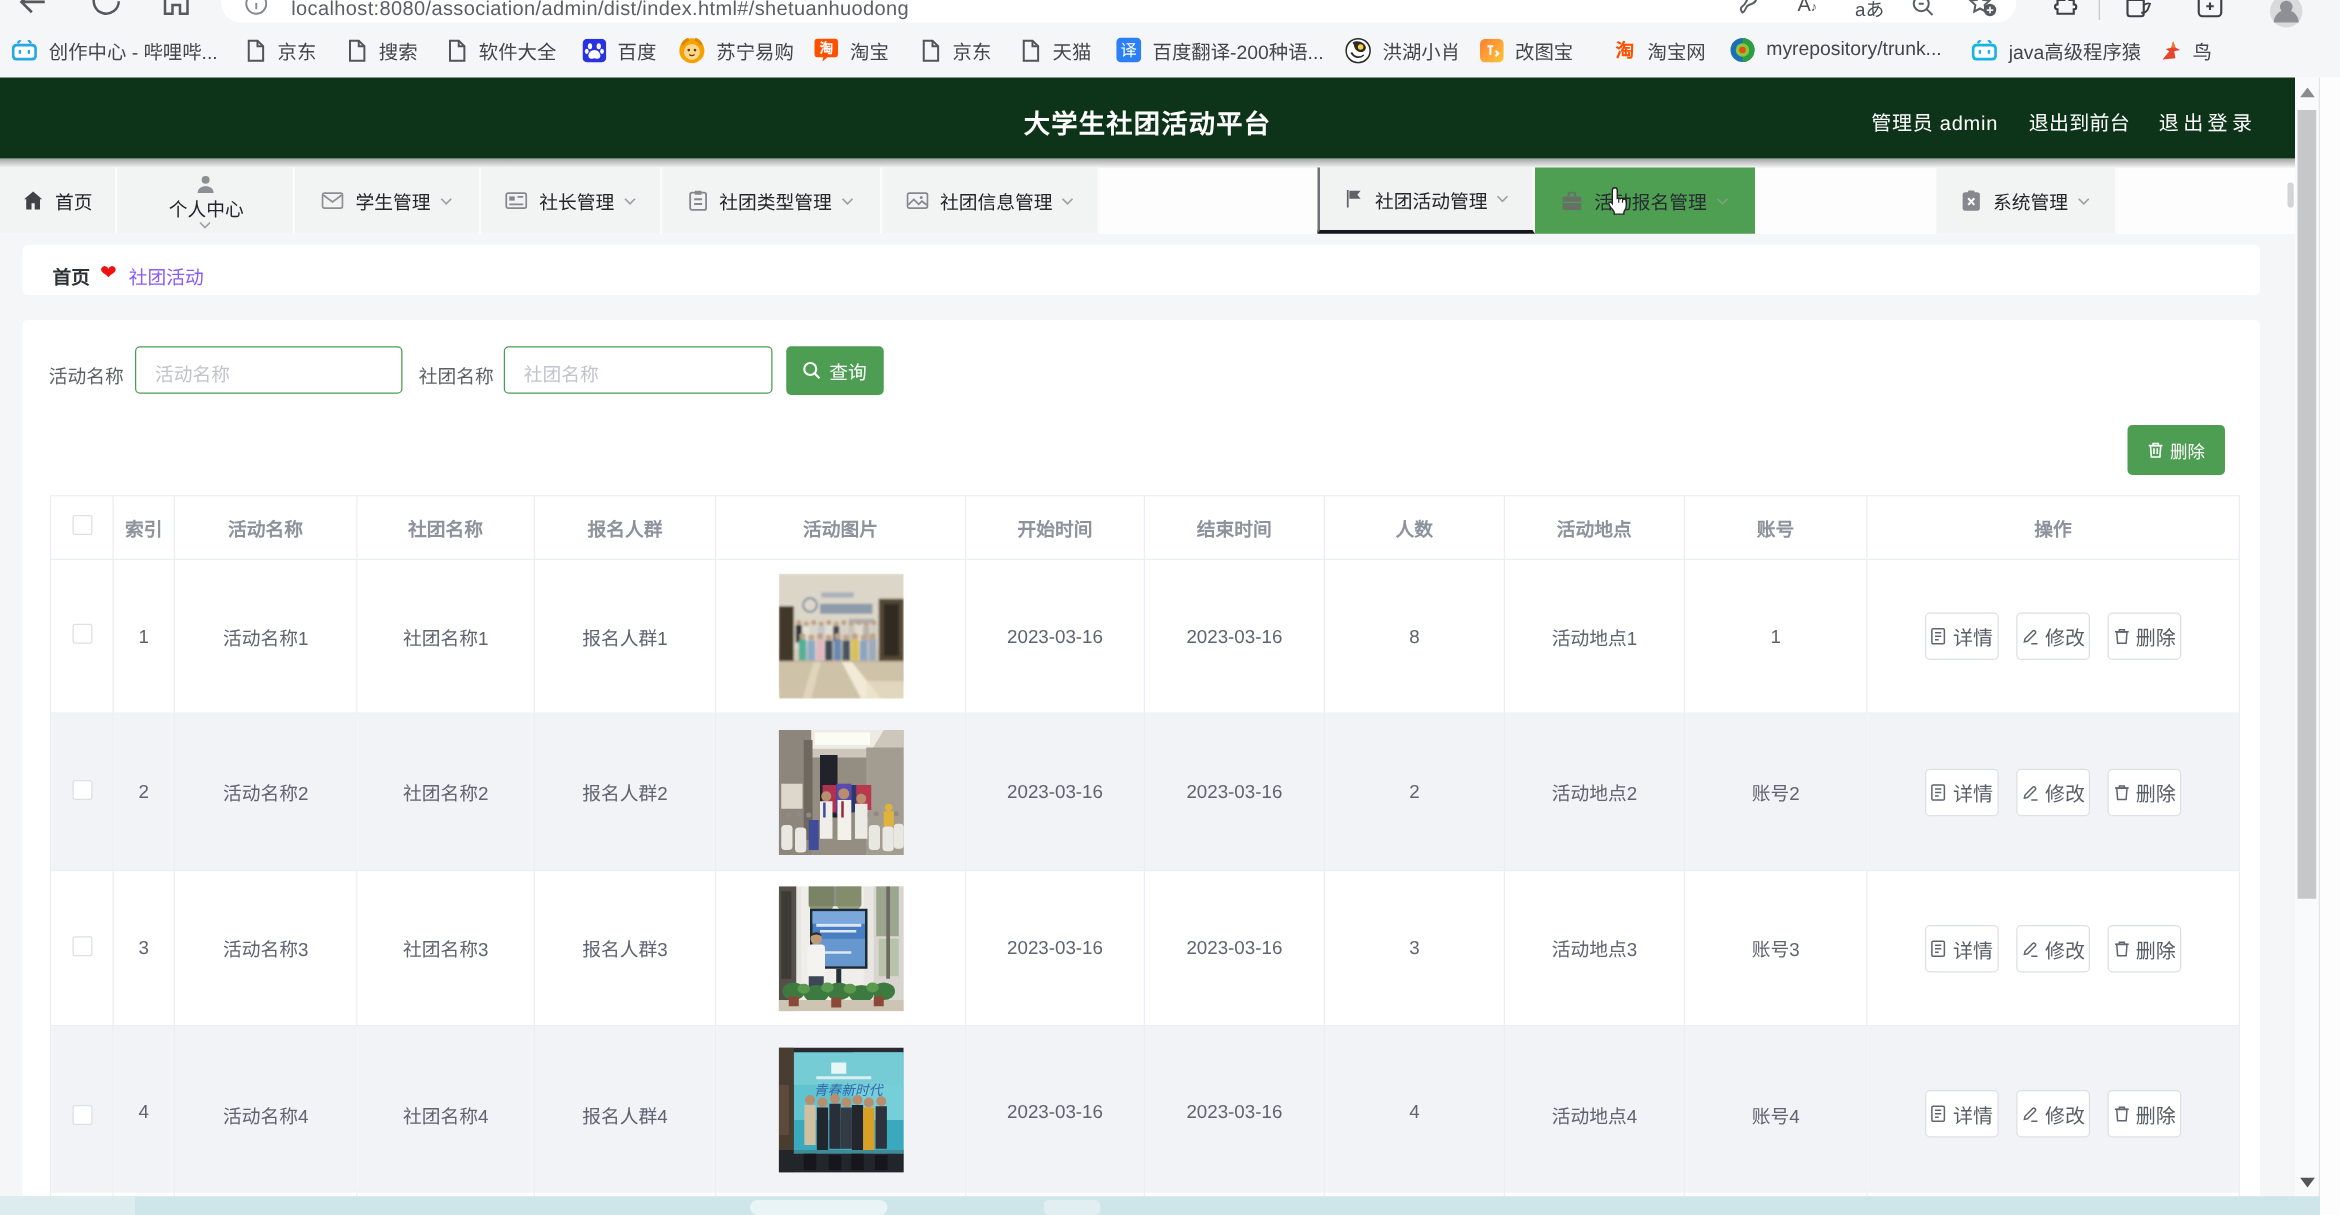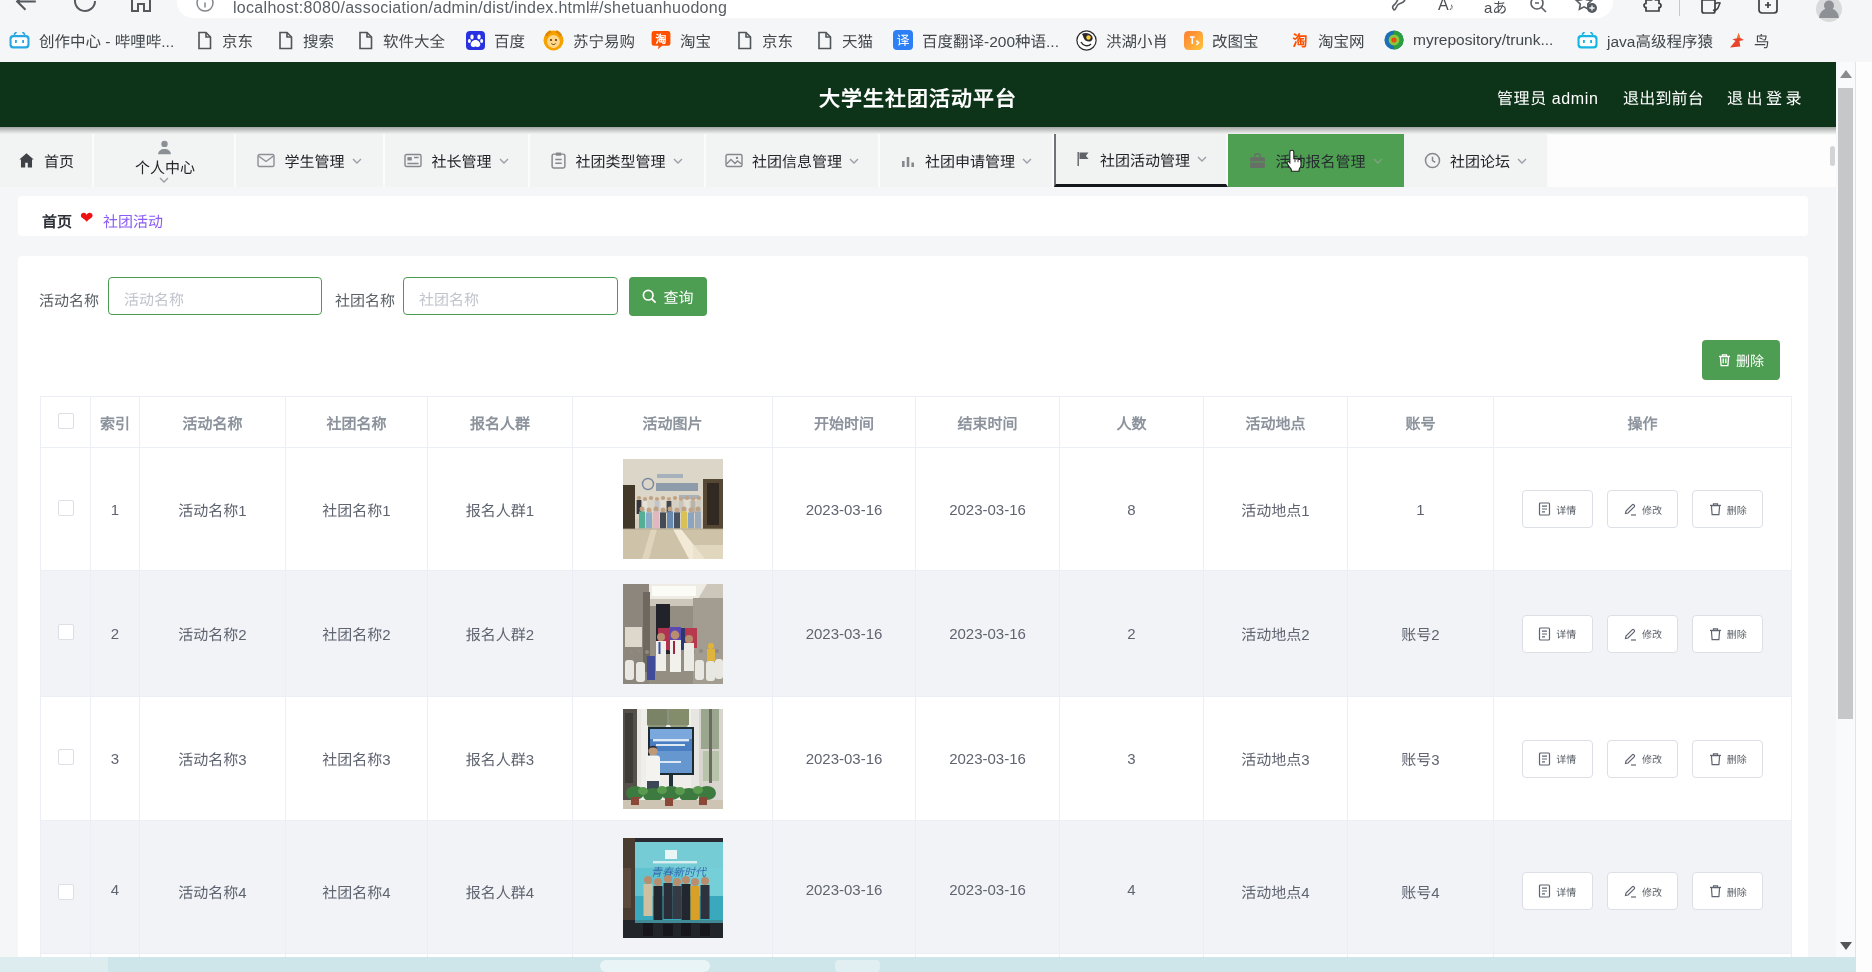--- a/index.html
+++ b/index.html
@@ -35,22 +35,22 @@
   .gbtn{position:absolute;background:#4d9e52;border-radius:4px;color:#fff;font-size:15px;
         display:flex;align-items:center;justify-content:center;}
   
   #tbl{left:40px;top:396px;width:1751px;border-collapse:collapse;table-layout:fixed;
        font-size:15px;color:#5f6470;}
   #tbl th,#tbl td{border:1px solid #ebeef5;text-align:center;padding:0;overflow:hidden;}
   #tbl th{height:50px;color:#8c939d;font-weight:bold;background:#fff;font-size:15px;vertical-align:middle;}
   tr.odd td{background:#fff;}
   tr.even td{background:#f2f3f7;}
   .ckb{display:inline-block;width:14px;height:14px;border:1px solid #dcdfe6;border-radius:2px;background:#fff;}
-  .abtn{display:inline-flex;align-items:center;justify-content:center;width:71px;height:38px;
-        background:#fff;border:1px solid #dcdfe6;border-radius:4px;font-size:10px;color:#595f66;
+  .abtn{display:inline-flex;align-items:center;justify-content:center;width:59px;height:38px;
+        background:#fff;border:1px solid #dcdfe6;border-radius:4px;font-size:16px;color:#595f66;
         margin:0 5px;box-sizing:border-box;}
   .abtn svg{margin-right:5px;}
   .photo{width:100px;height:100px;display:block;margin:0 auto;}
   
   #sbar{left:1836px;top:62px;width:19px;height:895px;background:#f8fafb;}
   #sthumb{left:1838px;top:88px;width:15px;height:631px;background:#c5c7c9;}
   #rail{left:1855px;top:62px;width:17px;height:910px;background:#fdfdfe;border-left:1px solid #e3e3e3;}
   #taskbar{left:0;top:957px;width:1856px;height:15px;background:#cee5e9;}
 </style>
 </head>
@@ -304,31 +304,20 @@
       <svg width="18" height="15" viewBox="0 0 18 14" fill="none" stroke="#85898e" stroke-width="1.4">
         <rect x="1" y="1" width="16" height="12" rx="1.5"></rect>
         <path d="M1.5 10.5 6 6l4 4 2.5-2.5 4 3" fill="none"></path>
         <circle cx="12" cy="4.4" r="1.2" fill="#85898e" stroke="none"></circle>
       </svg>
       <span class="tx">社团信息管理</span>
       <svg class="caret" viewBox="0 0 10 6">
         <path d="M1 1l4 4 4-4" stroke="#9aa0a6" stroke-width="1.4" fill="none"></path>
       </svg>
     </div>
-    <div class="ni" style="left:880px;width:174px;">
-      <svg width="16" height="16" viewBox="0 0 16 16" fill="#85898e">
-        <rect x="2" y="8" width="2.6" height="6"></rect>
-        <rect x="6.7" y="4" width="2.6" height="10"></rect>
-        <rect x="11.4" y="9.5" width="2.6" height="4.5"></rect>
-      </svg>
-      <span class="tx">社团申请管理</span>
-      <svg class="caret" viewBox="0 0 10 6">
-        <path d="M1 1l4 4 4-4" stroke="#9aa0a6" stroke-width="1.4" fill="none"></path>
-      </svg>
-    </div>
     <div class="ni" style="left:1054px;width:174px;border-bottom:3px solid #14181c;border-left:2px solid #6f7276;background:#f1f2f2;">
       <svg width="16" height="16" viewBox="0 0 16 16" fill="#5f6368">
         <path d="M2.5 1h1.4v14H2.5zM4.5 1.6h9l-2.6 3.2 2.6 3.2h-9z"></path>
       </svg>
       <span class="tx">社团活动管理</span>
       <svg class="caret" viewBox="0 0 10 6">
         <path d="M1 1l4 4 4-4" stroke="#9aa0a6" stroke-width="1.4" fill="none"></path>
       </svg>
     </div>
     <div class="ni" style="left:1228px;width:176px;background:#4e9f52;border-right:none;top:7px;height:53px;">
@@ -339,26 +328,27 @@
       </svg>
       <span class="tx" style="color:#272c31;">活动报名管理</span>
       <svg class="caret" viewBox="0 0 10 6">
         <path d="M1 1l4 4 4-4" stroke="#7da281" stroke-width="1.4" fill="none"></path>
       </svg>
       <svg style="position:absolute;left:56px;top:15px;" width="23" height="27" viewBox="0 0 23 27">
         <path d="M8.1 1.2c1 0 1.7.8 1.7 1.9v6.6l1.1-.12c.5-.06 1 .07 1.3.4.35-.33.9-.46 1.45-.33.5.12.9.45 1.05.88.42-.22.95-.24 1.4-.02.6.3.92.8.92 1.55v3.6c0 1.6-.45 2.6-1.2 3.55-.5.65-.75 1.3-.75 2v1.1H7.4v-1.1c0-.95-.55-1.7-1.4-2.65-.75-.85-1.6-1.8-2.35-3.2-.55-1-.85-1.95-.3-2.5.5-.5 1.4-.4 2 .35l.5.6V3.1c0-1.1.9-1.9 2.25-1.9z" fill="#fff" stroke="#222" stroke-width="1.1"></path>
         <path d="M11 10v3.2M14 10.3v2.9M17 10.8v2.4" stroke="#222" stroke-width=".9" fill="none"></path>
       </svg>
     </div>
-    <div class="ni" style="left:1404px;width:145px;">
-      <svg width="17" height="17" viewBox="0 0 16 16" fill="none" stroke="#85898e" stroke-width="1.4">
-        <circle cx="8" cy="8" r="6.6"></circle>
-        <path d="M8 4.5V8l2.6 1.8"></path>
-      </svg>
-      <span class="tx">社团论坛</span>
+    <div class="ni" style="left:1549px;width:145px;">
+      <svg width="16" height="17" viewBox="0 0 15 16">
+        <rect x="1" y="1.6" width="13" height="14" rx="2" fill="#85898e"></rect>
+        <rect x="5" y="0.4" width="5" height="2.6" rx="1" fill="#85898e"></rect>
+        <path d="M5.2 6.2l4.6 5M9.8 6.2l-4.6 5" stroke="#fff" stroke-width="1.5"></path>
+      </svg>
+      <span class="tx">系统管理</span>
       <svg class="caret" viewBox="0 0 10 6">
         <path d="M1 1l4 4 4-4" stroke="#9aa0a6" stroke-width="1.4" fill="none"></path>
       </svg>
     </div>
   </div>
   <div class="abs" id="crumbcard">
     <span style="position:absolute;left:24px;top:14px;font-size:15px;color:#2b2f36;font-weight:bold;">首页</span>
     <span style="position:absolute;left:62px;top:12px;font-size:16px;color:#ee1111;">❤</span>
     <span style="position:absolute;left:85px;top:14px;font-size:15px;color:#8b5cf6;">社团活动</span>
   </div>

